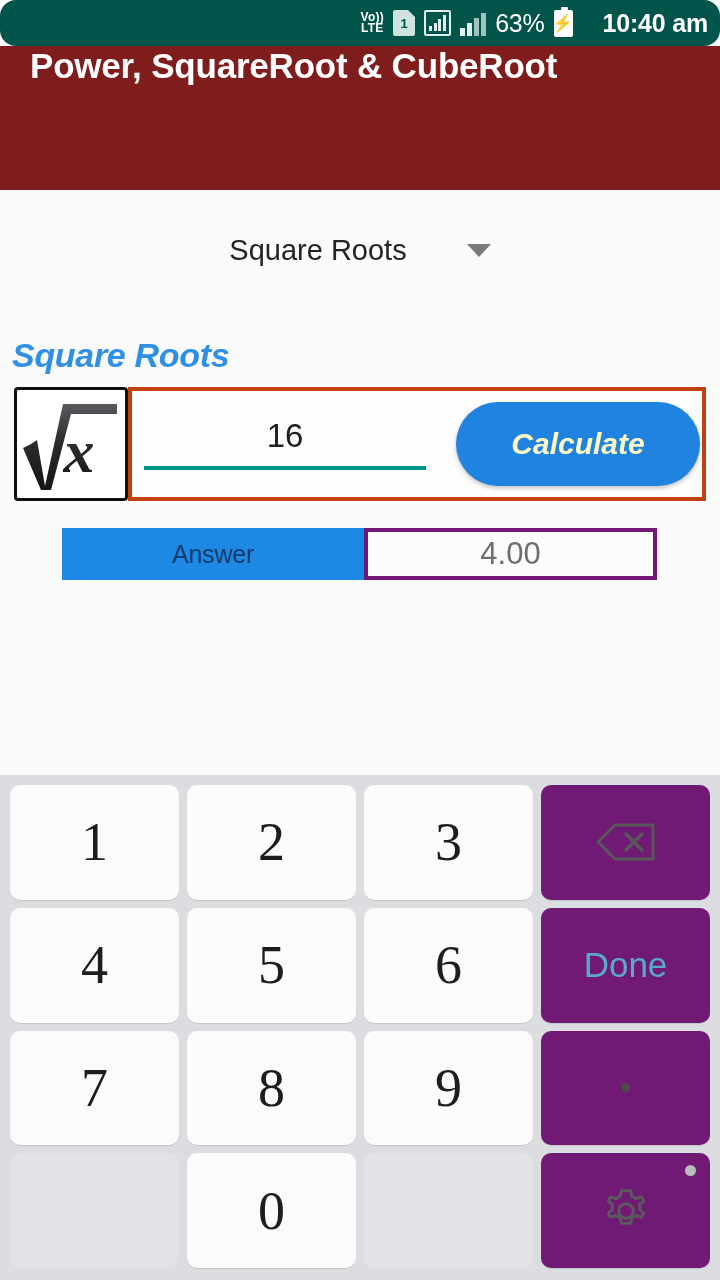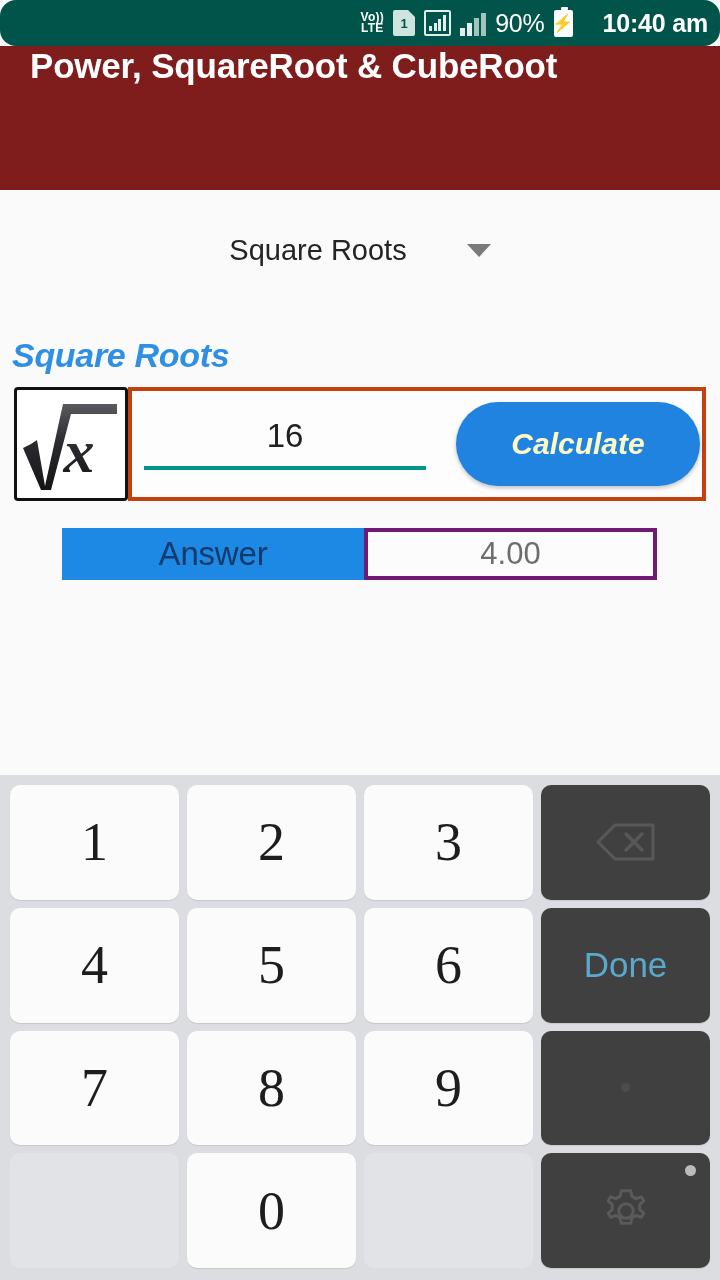--- a/index.html
+++ b/index.html
@@ -97,21 +97,21 @@
     display:flex; align-items:center; justify-content:center;
     box-shadow:0 2px 4px rgba(0,0,0,.25);
     font-family:"Liberation Sans", sans-serif; cursor:pointer;
   }
 
   
   .answer-row { position:absolute; left:62px; top:528px; display:flex; align-items:stretch; }
   .answer-label {
     width:302px; height:52px; background:#1e88e5; color:#123a6b;
     display:flex; align-items:center; justify-content:center;
-    font-size:33px; letter-spacing:-.2px;
+    font-size:25px; letter-spacing:-.2px;
   }
   .answer-value {
     width:293px; height:52px; background:#fcfcfc; border:4px solid #701a75;
     display:flex; align-items:center; justify-content:center;
     font-size:31px; color:#6e6e6e;
   }
 
   
   .keyboard {
     position:absolute; left:0; top:775px; width:720px; height:505px;
@@ -119,21 +119,21 @@
     display:grid; grid-template-columns:repeat(4,1fr); grid-template-rows:repeat(4,1fr);
     gap:8px;
   }
   .key {
     border-radius:10px; display:flex; align-items:center; justify-content:center;
     font-size:54px; color:#1d1d1d; font-family:"Liberation Serif", serif;
     box-shadow:0 1px 1px rgba(0,0,0,.10);
     position:relative; user-select:none;
   }
   .key.num { background:#fbfbfb; }
-  .key.fn  { background:#404040;justify-content:center; }
+  .key.fn  { background:#701a75;justify-content:center; }
   .key.blank { background:#e1e3e6; box-shadow:none; }
   .key .done-txt { font-size:35px; color:#5aa9cd; font-family:"Liberation Sans", sans-serif; }
   .key .dot { width:9px; height:9px; border-radius:50%; background:#4c4c4c; }
   .badge-dot { position:absolute; top:12px; right:14px; width:11px; height:11px;
                border-radius:50%; background:#b9bcbf; }
 </style>
 </head>
 <body>
 
 <div id="screen">
@@ -151,21 +151,21 @@
         <i></i>
         <i></i>
         <i></i>
     </div>
     <div class="sig-bars">
       <i class="on"></i>
         <i class="on"></i>
         <i></i>
         <i></i>
     </div>
-    <span class="batt-pct">90%</span>
+    <span class="batt-pct">63%</span>
     <div class="batt">
         <span>⚡</span>
       </div>
     <span class="clock">10:40 am</span>
   </div>
 
   <div class="appbar">
     <h1>Power, SquareRoot &amp; CubeRoot</h1>
   </div>
 

